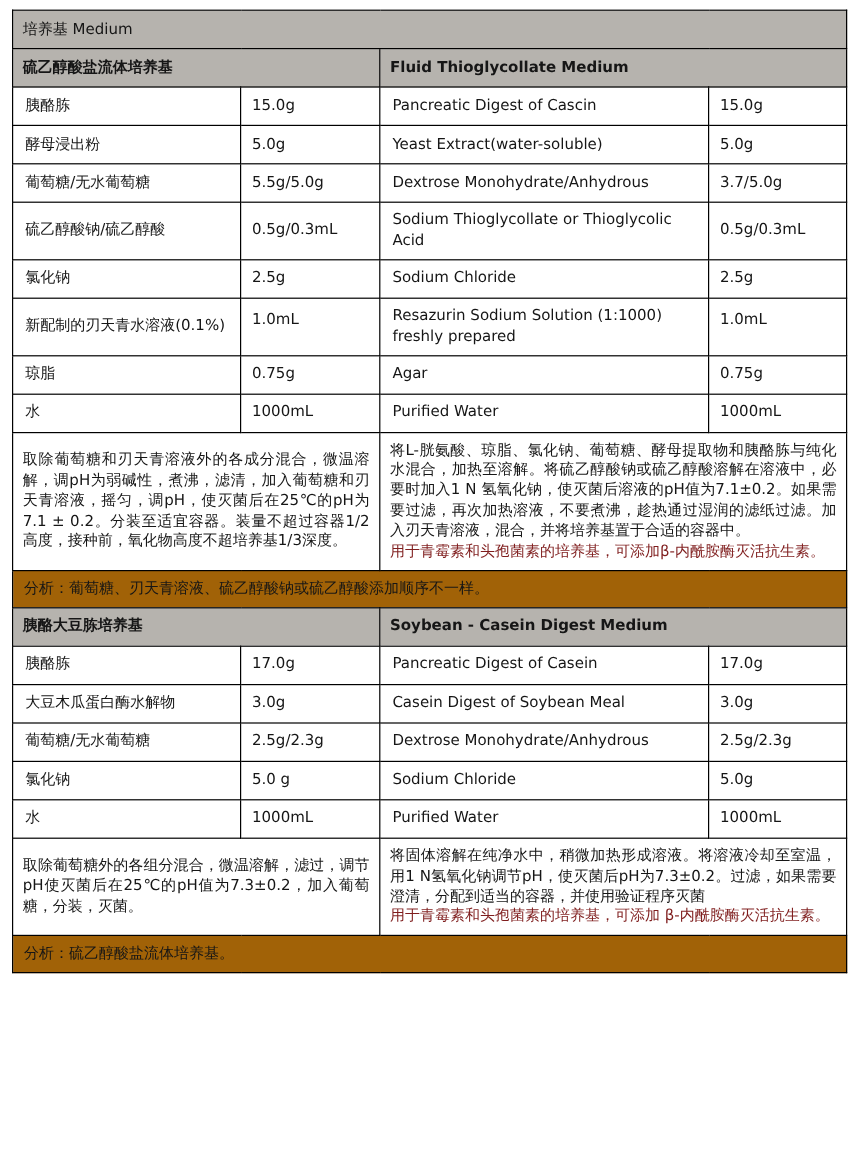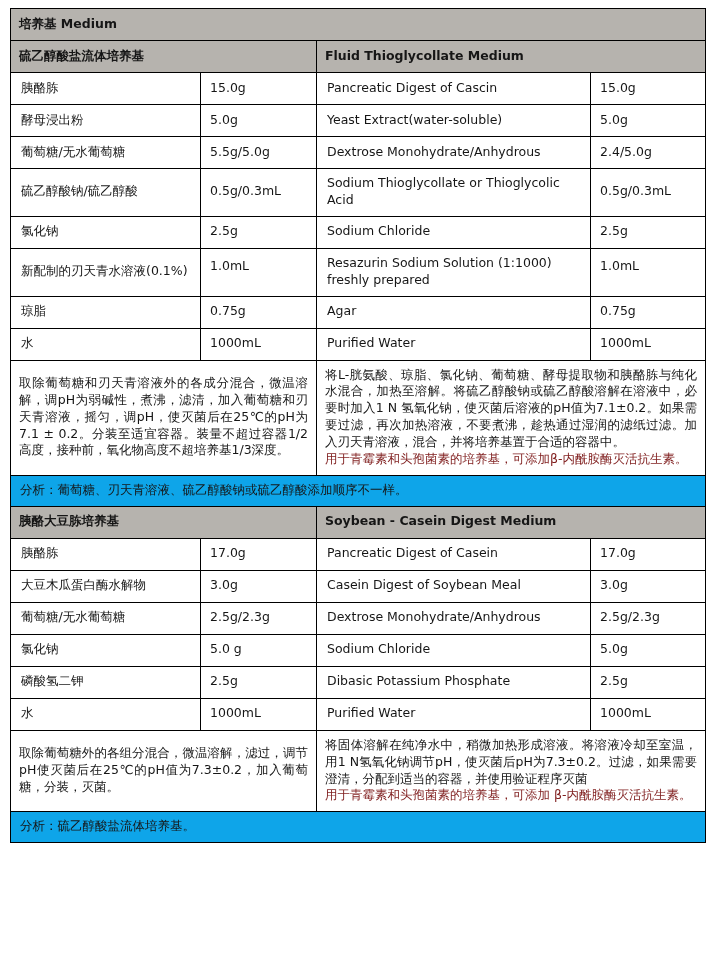--- a/index.html
+++ b/index.html
@@ -40,21 +40,21 @@
   col.c1 { width: 190px; }
   col.c2 { width: 116px; }
   col.c3 { width: 274px; }
   col.c4 { width: 115px; }
 
   tr.band td {
     background: #b6b3ae;
     font-weight: bold;
     height: 18px;
   }
-  tr.band-title td { font-weight: bold; }
+  tr.band-title td { font-weight: normal; }
   tr.country td { font-weight: bold; }
   tr.medium-name td { font-weight: bold; }
 
   tr.ing td { background: #ffffff; height: 18px; }
   tr.ing td.name { padding-left: 10px; }
   tr.ing td.amt { padding-left: 9px; }
 
   td.two-line {
     line-height: 2.1;
     padding-top: 5px;
@@ -67,21 +67,21 @@
     vertical-align: top;
     line-height: 2.15;
     padding: 7px 9px 12px 9px;
     text-align: justify;
     text-justify: inter-ideograph;
   }
   td.proc p { margin: 0; }
   td.proc p.red { color: #7f1d1d; margin-top: 0; }
 
   tr.analysis td {
-    background: #0ea5e9;
+    background: #a16207;
     font-weight: normal;
     height: 17px;
     padding-left: 9px;
   }
   .nowrap-pad { padding-left: 4px; }
 </style>
 </head>
 <body>
 
 <div class="page">
@@ -113,21 +113,21 @@
       <tr class="ing">
         <td class="name">酵母浸出粉</td>
         <td class="amt">5.0g</td>
         <td class="name">Yeast Extract(water-soluble)</td>
         <td class="amt">5.0g</td>
       </tr>
       <tr class="ing">
         <td class="name">葡萄糖/无水葡萄糖</td>
         <td class="amt">5.5g/5.0g</td>
         <td class="name">Dextrose Monohydrate/Anhydrous</td>
-        <td class="amt">2.4/5.0g</td>
+        <td class="amt">3.7/5.0g</td>
       </tr>
       <tr class="ing">
         <td class="name">硫乙醇酸钠/硫乙醇酸</td>
         <td class="amt">0.5g/0.3mL</td>
         <td class="name">Sodium Thioglycollate or Thioglycolic Acid</td>
         <td class="amt">0.5g/0.3mL</td>
       </tr>
       <tr class="ing">
         <td class="name">氯化钠</td>
         <td class="amt">2.5g</td>
@@ -190,26 +190,20 @@
         <td class="name">Dextrose Monohydrate/Anhydrous</td>
         <td class="amt">2.5g/2.3g</td>
       </tr>
       <tr class="ing">
         <td class="name">氯化钠</td>
         <td class="amt">5.0 g</td>
         <td class="name">Sodium Chloride</td>
         <td class="amt">5.0g</td>
       </tr>
       <tr class="ing">
-        <td class="name">磷酸氢二钾</td>
-        <td class="amt">2.5g</td>
-        <td class="name">Dibasic Potassium Phosphate</td>
-        <td class="amt">2.5g</td>
-      </tr>
-      <tr class="ing">
         <td class="name">水</td>
         <td class="amt">1000mL</td>
         <td class="name">Purified Water</td>
         <td class="amt">1000mL</td>
       </tr>
 
       <tr>
         <td class="proc" colspan="2">
           <p>取除葡萄糖外的各组分混合，微温溶解，滤过，调节pH使灭菌后在25℃的pH值为7.3±0.2，加入葡萄糖，分装，灭菌。</p>
         </td>

